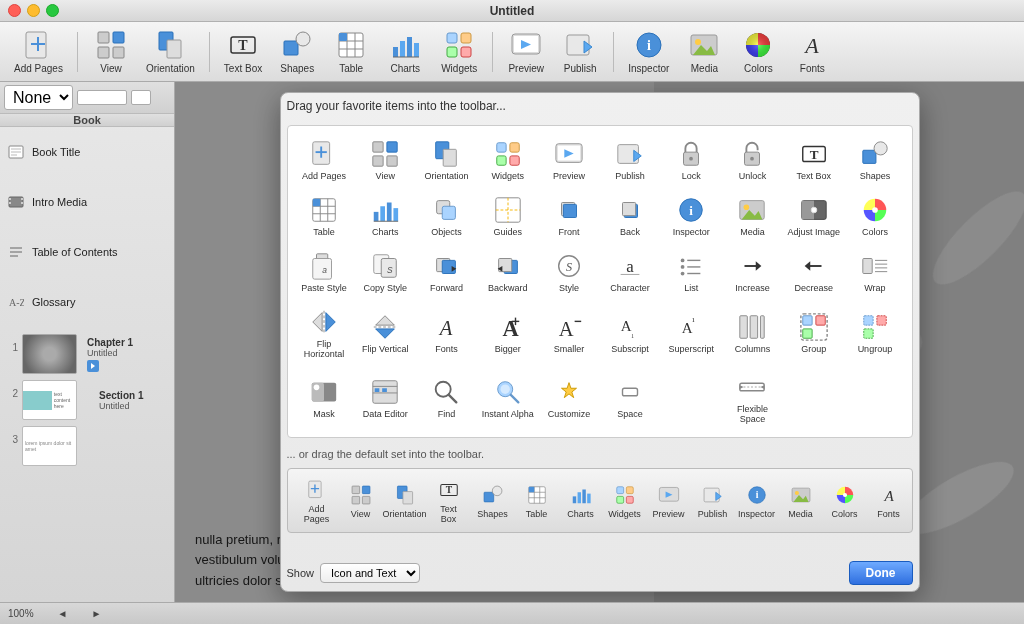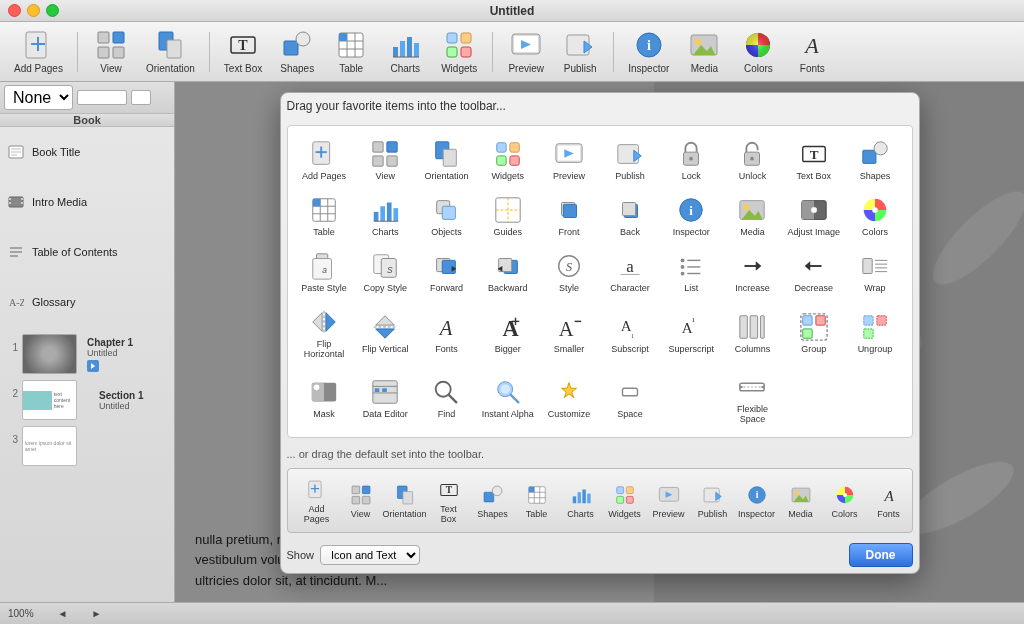--- a/index.html
+++ b/index.html
@@ -223,21 +223,21 @@
       font-size: 9px;
       color: #333;
       text-align: center;
     }
 
     
     #show-row {
       display: flex;
       align-items: center;
       justify-content: space-between;
-      margin-top: 10px;
+      margin-top: 28px;
     }
     .show-label { font-size: 11px; color: #333; margin-right: 6px; }
     .show-select {
       font-size: 11px;
       padding: 2px 6px;
       border: 1px solid #aaa;
       border-radius: 4px;
       background: linear-gradient(to bottom, #fff, #eee);
     }
     .done-btn {

